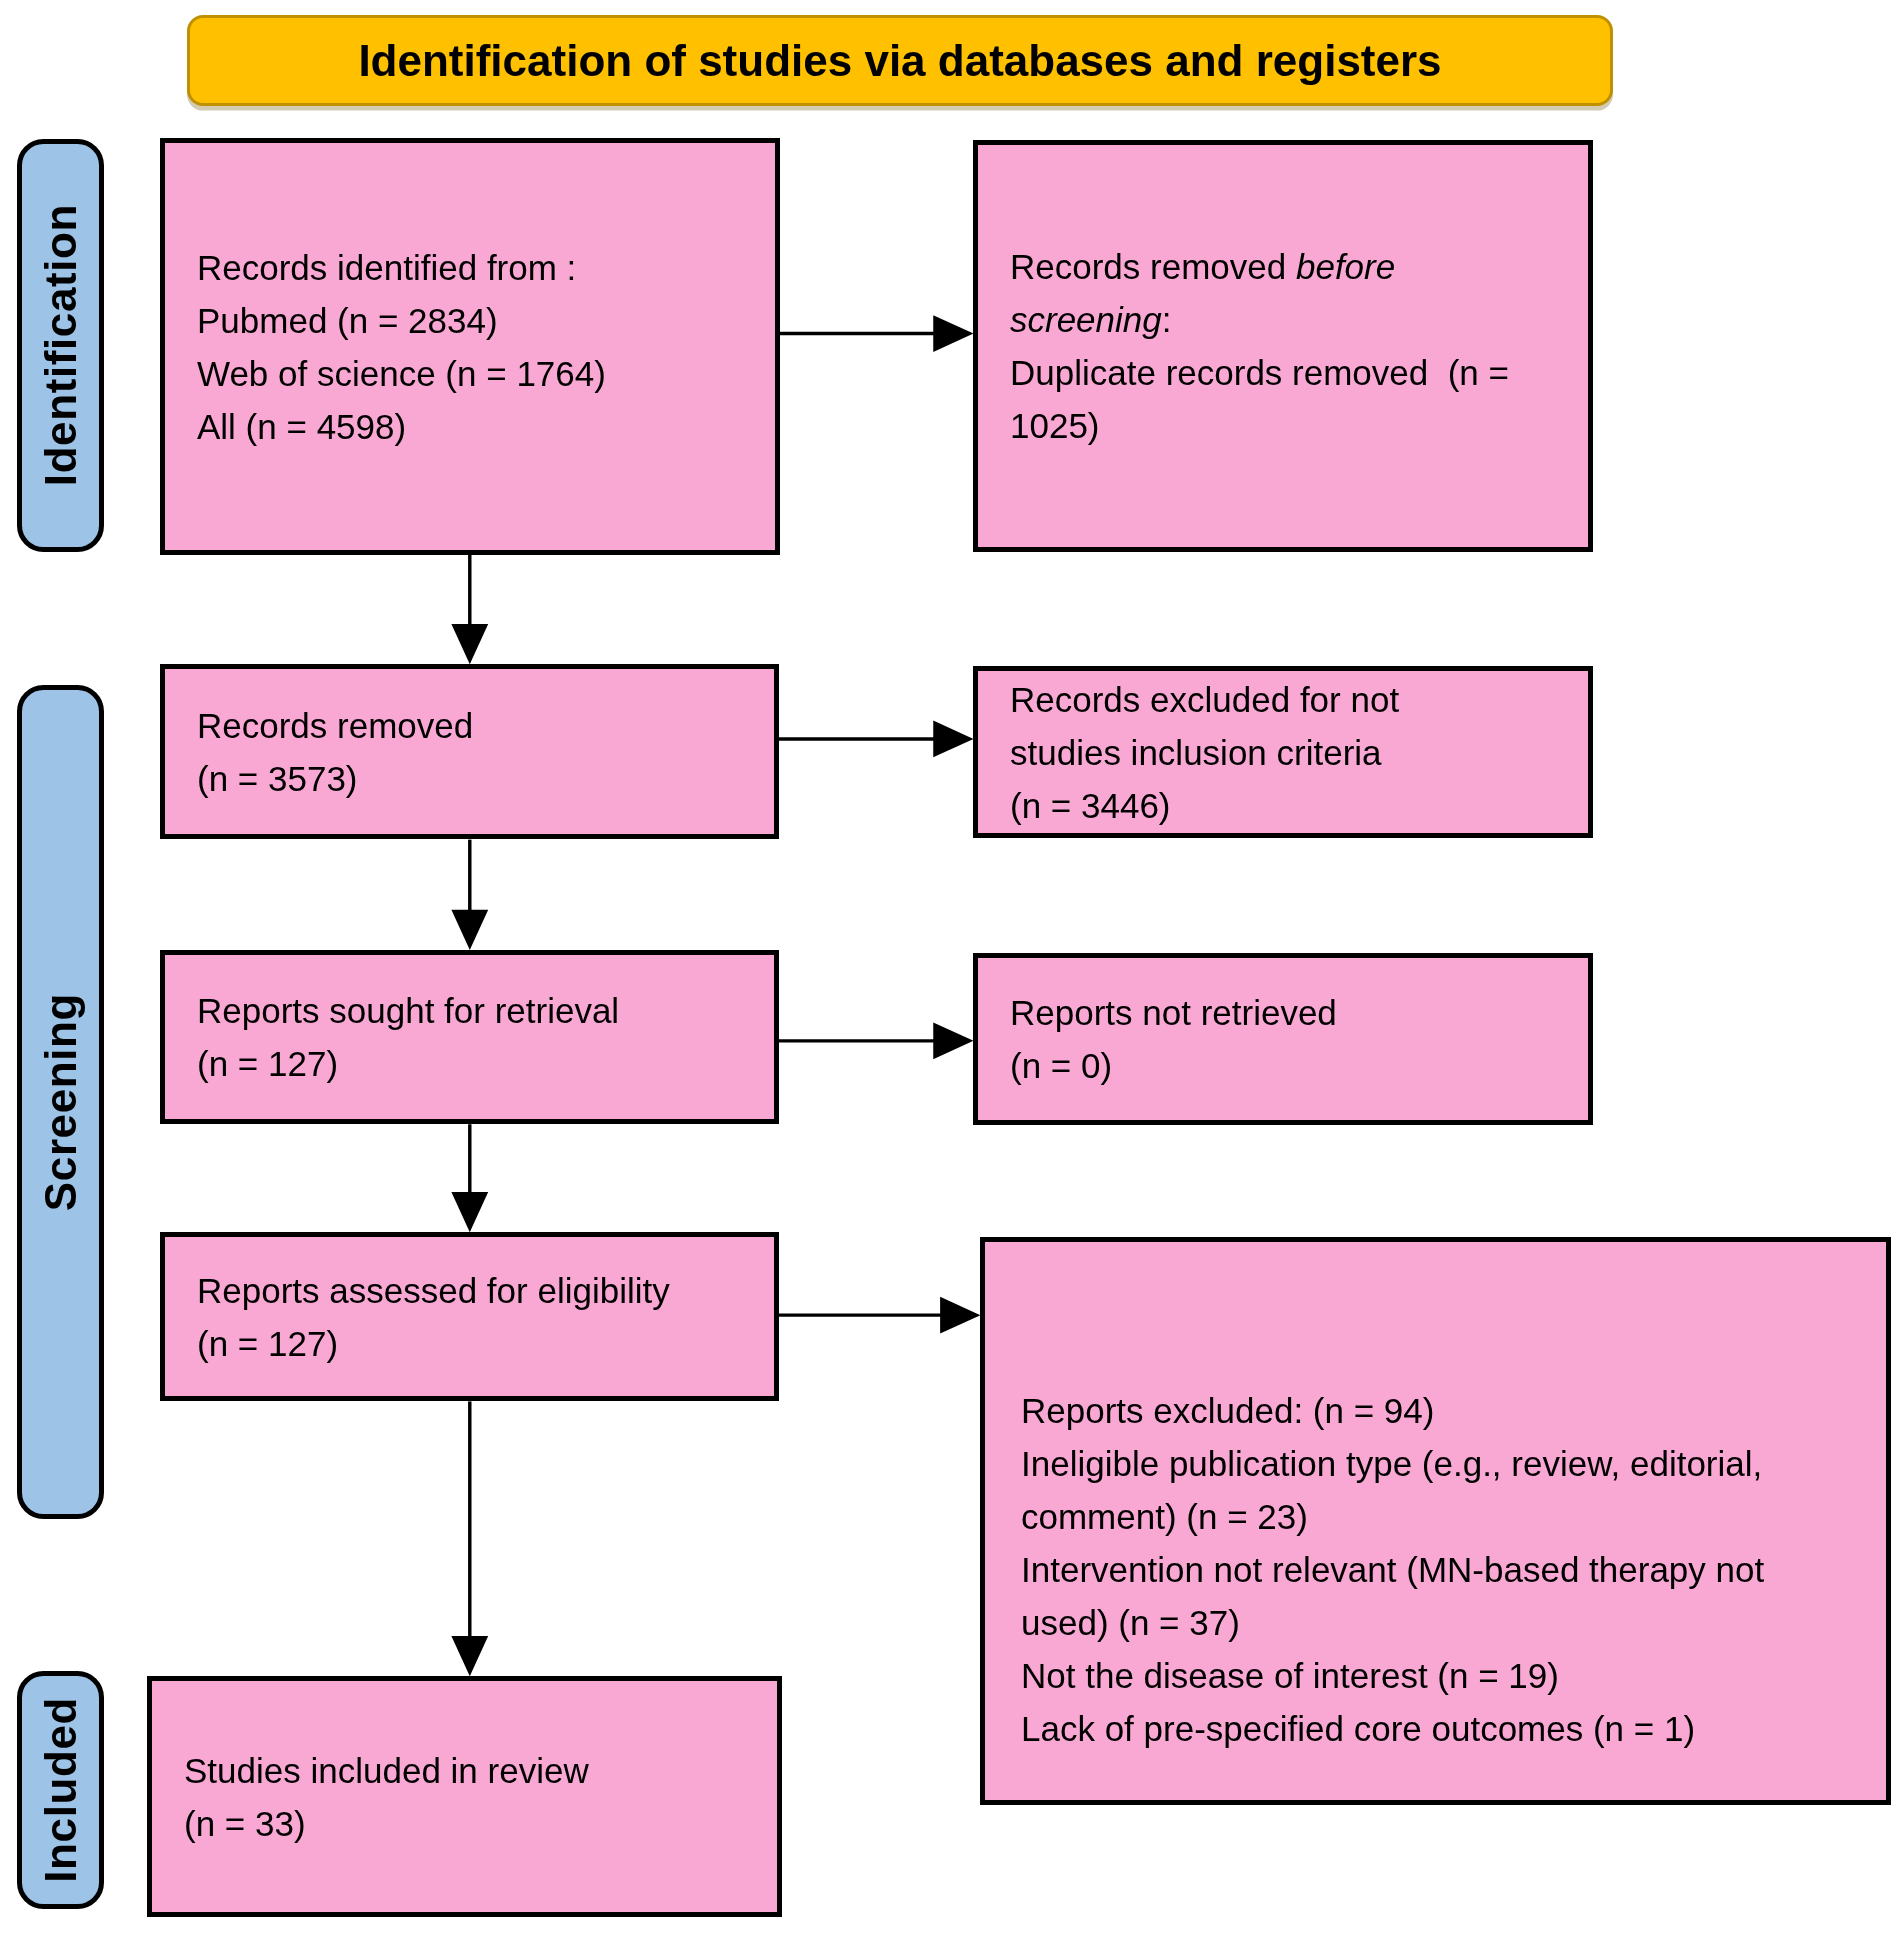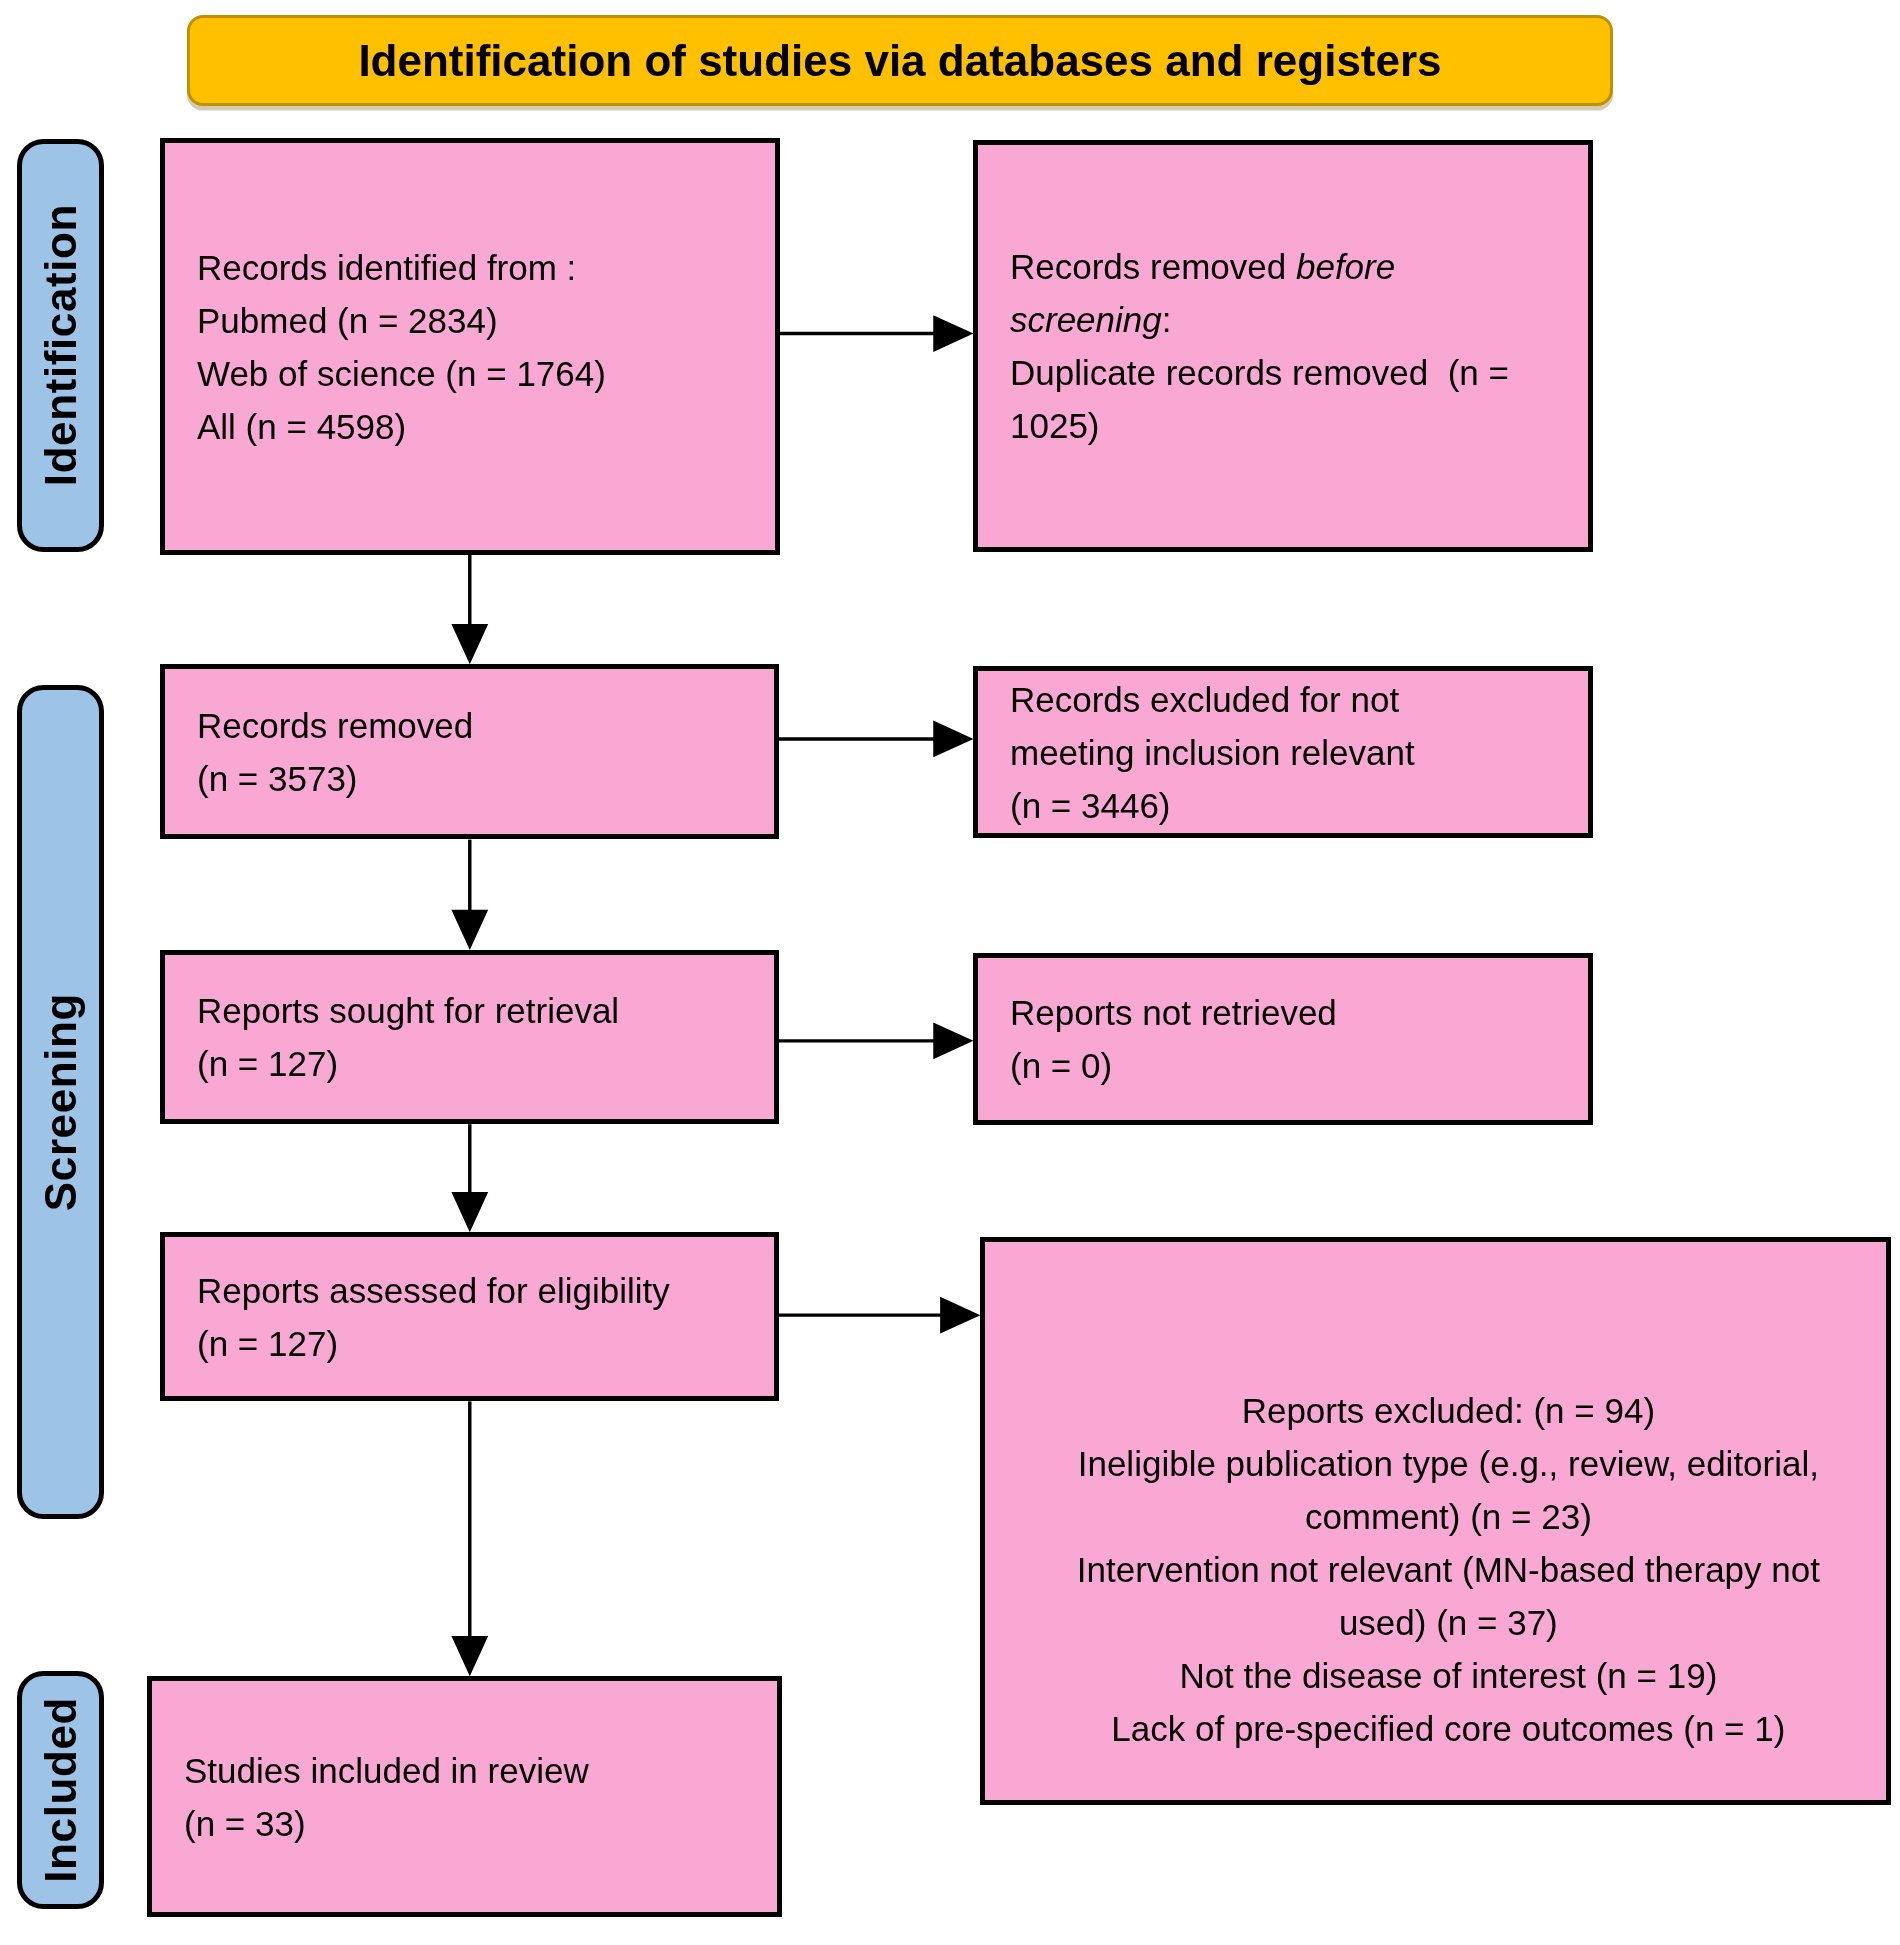--- a/index.html
+++ b/index.html
@@ -40,21 +40,21 @@
     position:absolute;
     background:#f9a8d4;
     border:5.2px solid #000;
     box-sizing:border-box;
     display:flex; flex-direction:column; justify-content:center;
     padding:5.7px 10.3px 5.7px 32px;
     font-size:35px;
   }
   .box-line { line-height:53px; white-space:pre; }
   .box-line .it { font-style:italic;margin-top:30px; }
-  #b-excluded-reports { padding-top:102px; padding-left:36px;align-items:center; }
+  #b-excluded-reports { padding-top:102px; padding-left:36px; }
   svg.arrows { position:absolute; left:0; top:0; width:1901px; height:1946px; pointer-events:none; }
   svg.arrows line { stroke:#000; stroke-width:6; }
   svg.arrows polygon { fill:#000; }
 </style>
 </head>
 <body>
 
 <div id="canvas" style="--banner-fill: #FFC000; --banner-border: #BF9000; --stage-fill: #9DC3E6;">
 
   <div class="banner">
@@ -85,21 +85,21 @@
       <div class="box-line"><span>1025)</span></div>
     </div>
 
   <div class="flow-box" style="left:160px; top:664px; width:619px; height:175px;">
       <div class="box-line"><span>Records removed</span></div>
       <div class="box-line"><span>(n = 3573)</span></div>
     </div>
 
   <div class="flow-box" style="left:973px; top:666px; width:620px; height:172px;">
       <div class="box-line"><span>Records excluded for not</span></div>
-      <div class="box-line"><span>meeting inclusion relevant</span></div>
+      <div class="box-line"><span>studies inclusion criteria</span></div>
       <div class="box-line"><span>(n = 3446)</span></div>
     </div>
 
   <div class="flow-box" style="left:160px; top:950px; width:619px; height:174px;">
       <div class="box-line"><span>Reports sought for retrieval</span></div>
       <div class="box-line"><span>(n = 127)</span></div>
     </div>
 
   <div class="flow-box" style="left:973px; top:953px; width:620px; height:172px;">
       <div class="box-line"><span>Reports not retrieved</span></div>

